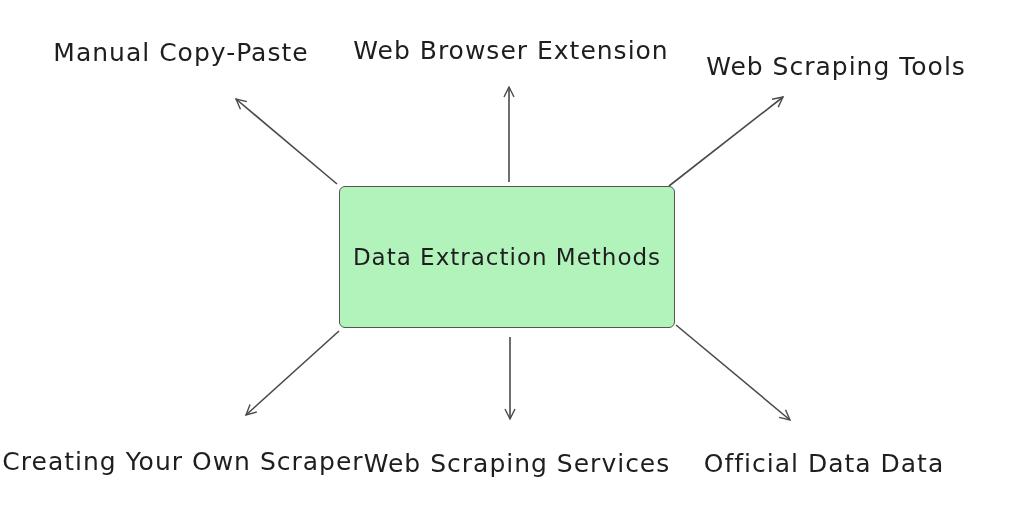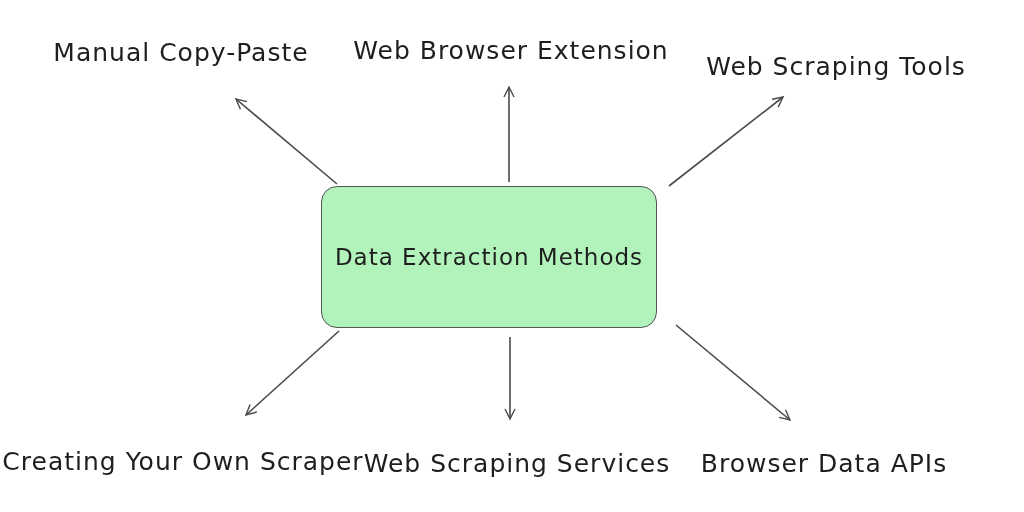--- a/index.html
+++ b/index.html
@@ -28,26 +28,26 @@
     width:1024px;height:512px;
     pointer-events:none;
   }
   .arrow-layer line{
     stroke:var(--arrow);
     stroke-width:1.6;
     fill:none;
   }
   .center-node{
     position:absolute;
-    left:321px;top:186px;
+    left:339px;top:186px;
     width:336px;height:142px;
     box-sizing:border-box;
     background:var(--node-fill);
     border:1.6px solid var(--node-border);
-    border-radius:16px;
+    border-radius:6px;
     display:flex;
     align-items:center;
     justify-content:center;
   }
   .center-node .node-label{
     font-size:23px;
     letter-spacing:1px;
     color:var(--ink);
     white-space:nowrap;
   }
@@ -93,15 +93,15 @@
   <span class="leaf-label leaf-top-center">Web Browser Extension</span>
 
   <span class="leaf-label leaf-top-left">Manual Copy-Paste</span>
 
   <span class="leaf-label leaf-top-right">Web Scraping Tools</span>
 
   <span class="leaf-label leaf-bottom-center">Web Scraping Services</span>
 
   <span class="leaf-label leaf-bottom-left">Creating Your Own Scraper</span>
 
-  <span class="leaf-label leaf-bottom-right">Browser Data APIs</span>
+  <span class="leaf-label leaf-bottom-right">Official Data Data</span>
 
 </div>
 
 </body></html>

